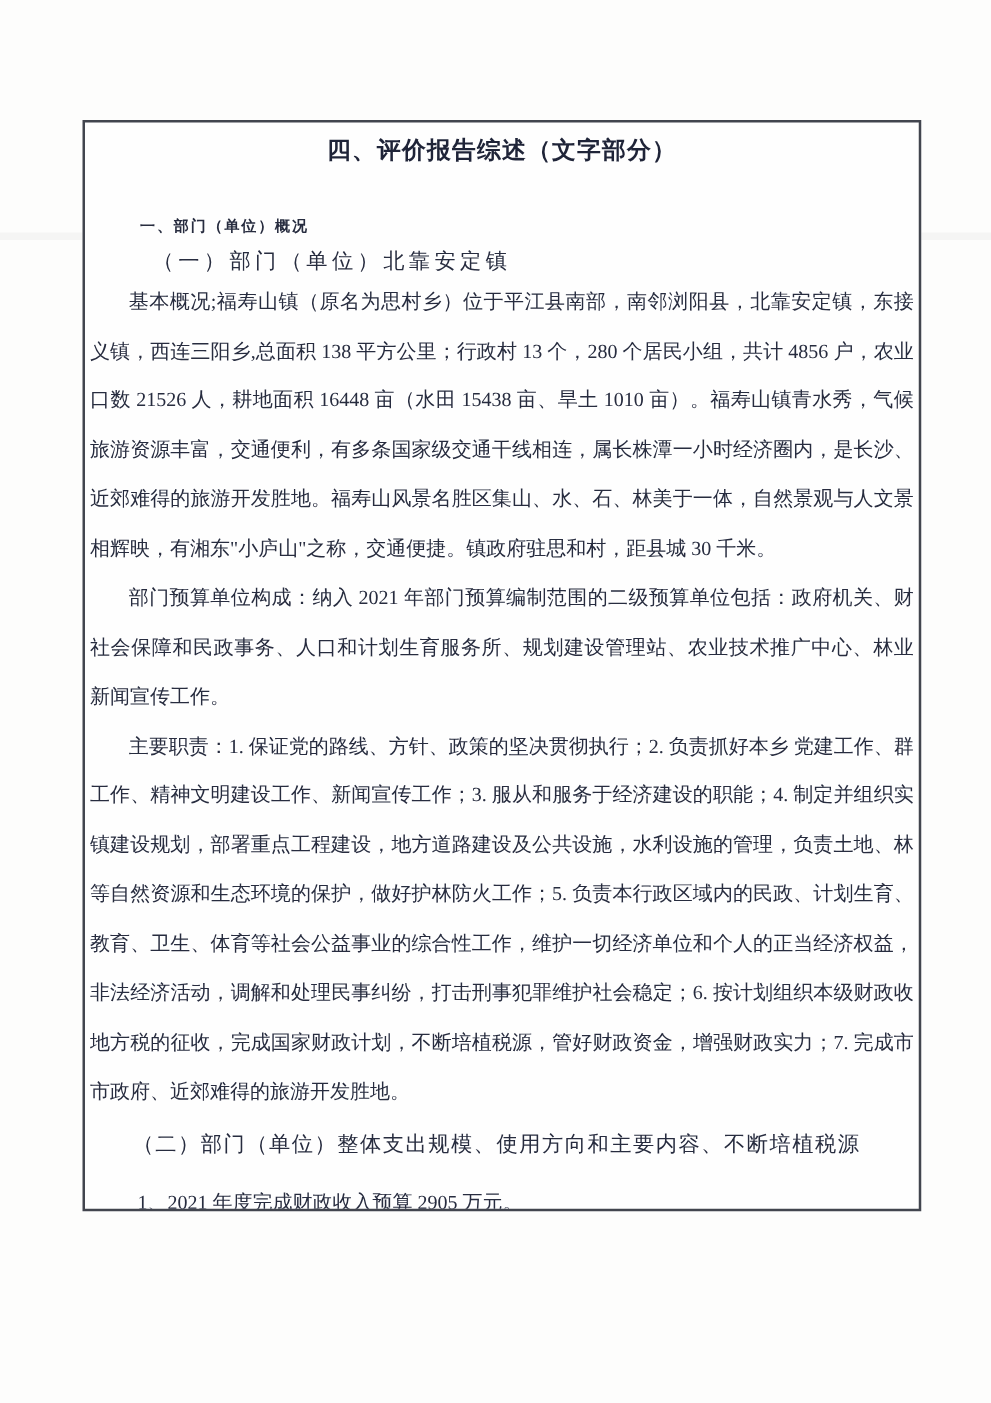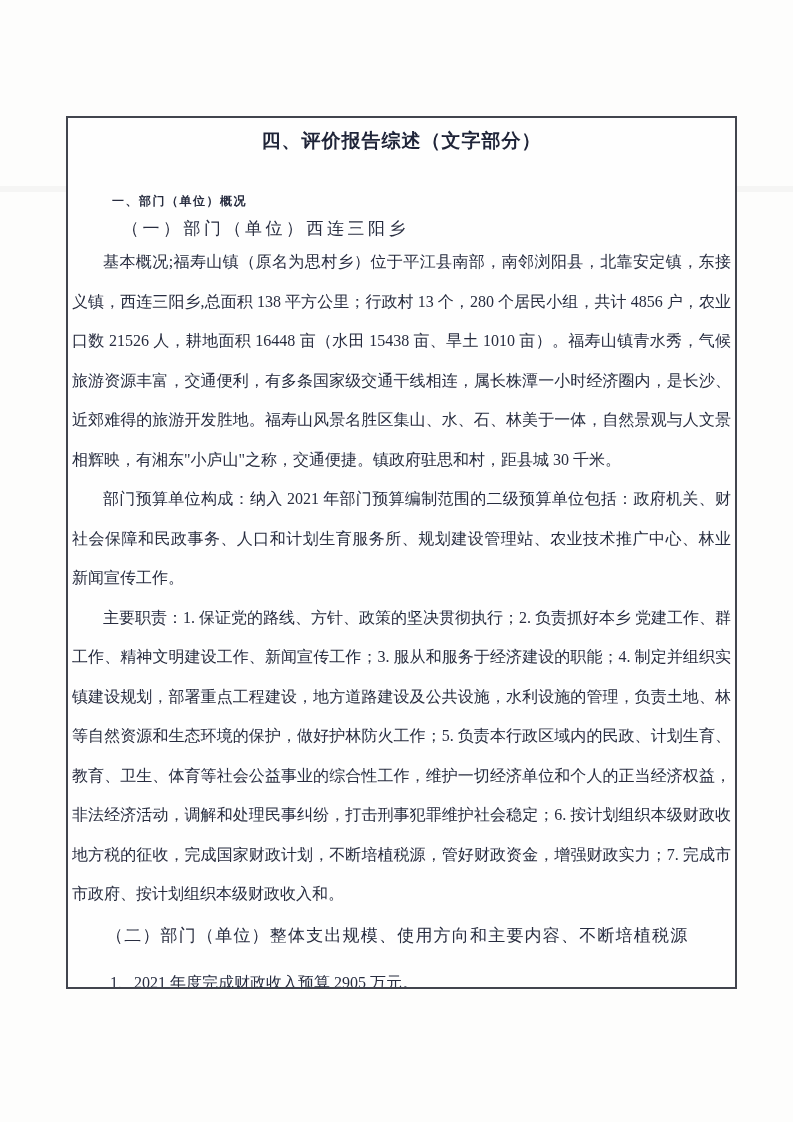--- a/index.html
+++ b/index.html
@@ -12,21 +12,21 @@
     width: 793px;
     height: 1122px;
     background: #fdfdfc;
     font-family: "Liberation Serif", serif;
     color: #272c3f;
     overflow: hidden;
   }
   .doc-box {
     position: absolute;
     left: 66px;
-    top: 116px;
+    top: 96px;
     width: 671px;
     height: 873px;
     box-sizing: border-box;
     border: 2px solid #42454e;
     background: #fefefe;
     padding: 0 4px;
     overflow: hidden;
   }
   .doc-title {
     margin-top: 8px;
@@ -91,35 +91,35 @@
 </style>
 </head>
 <body>
 
 <div class="page">
   <div class="scan-streak" style="top:186px;"></div>
   <div class="doc-box">
     <div class="doc-title">四、评价报告综述（文字部分）</div>
     <div id="content">
         <div class="h1">一、部门（单位）概况</div>
-        <div class="h2">（一）部门（单位）西连三阳乡</div>
+        <div class="h2">（一）部门（单位）北靠安定镇</div>
         <div class="line first just">基本概况;福寿山镇（原名为思村乡）位于平江县南部，南邻浏阳县，北靠安定镇，东接嘉</div>
         <div class="line just">义镇，西连三阳乡,总面积 138 平方公里；行政村 13 个，280 个居民小组，共计 4856 户，农业人</div>
         <div class="line just">口数 21526 人，耕地面积 16448 亩（水田 15438 亩、旱土 1010 亩）。福寿山镇青水秀，气候宜人，</div>
         <div class="line just">旅游资源丰富，交通便利，有多条国家级交通干线相连，属长株潭一小时经济圈内，是长沙、岳阳</div>
         <div class="line just">近郊难得的旅游开发胜地。福寿山风景名胜区集山、水、石、林美于一体，自然景观与人文景观交</div>
         <div class="line">相辉映，有湘东"小庐山"之称，交通便捷。镇政府驻思和村，距县城 30 千米。</div>
         <div class="line first just">部门预算单位构成：纳入 2021 年部门预算编制范围的二级预算单位包括：政府机关、财政所、</div>
         <div class="line just">社会保障和民政事务、人口和计划生育服务所、规划建设管理站、农业技术推广中心、林业站、水</div>
         <div class="line">新闻宣传工作。</div>
         <div class="line first just">主要职责：1. 保证党的路线、方针、政策的坚决贯彻执行；2. 负责抓好本乡 党建工作、群团</div>
         <div class="line just">工作、精神文明建设工作、新闻宣传工作；3. 服从和服务于经济建设的职能；4. 制定并组织实施村</div>
         <div class="line just">镇建设规划，部署重点工程建设，地方道路建设及公共设施，水利设施的管理，负责土地、林木水</div>
         <div class="line just">等自然资源和生态环境的保护，做好护林防火工作；5. 负责本行政区域内的民政、计划生育、文化</div>
         <div class="line just">教育、卫生、体育等社会公益事业的综合性工作，维护一切经济单位和个人的正当经济权益，取缔</div>
         <div class="line just">非法经济活动，调解和处理民事纠纷，打击刑事犯罪维护社会稳定；6. 按计划组织本级财政收入和</div>
         <div class="line just">地方税的征收，完成国家财政计划，不断培植税源，管好财政资金，增强财政实力；7. 完成市委、</div>
-        <div class="line">市政府、按计划组织本级财政收入和。</div>
+        <div class="line">市政府、近郊难得的旅游开发胜地。</div>
         <div class="h2b">（二）部门（单位）整体支出规模、使用方向和主要内容、不断培植税源</div>
         <div class="pb">1、2021 年度完成财政收入预算 2905 万元。</div>
       </div>
   </div>
 </div>
 
 </body></html>

